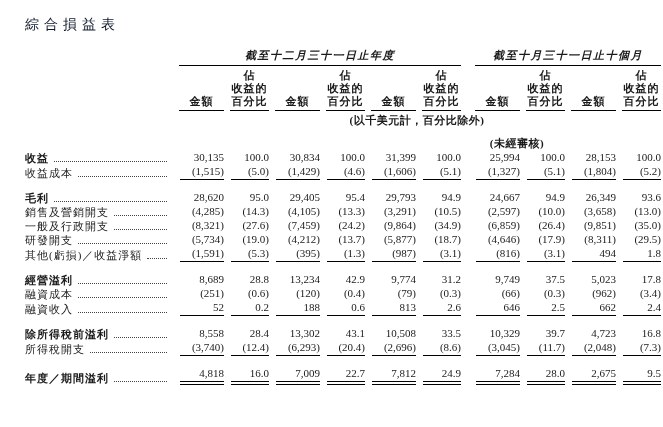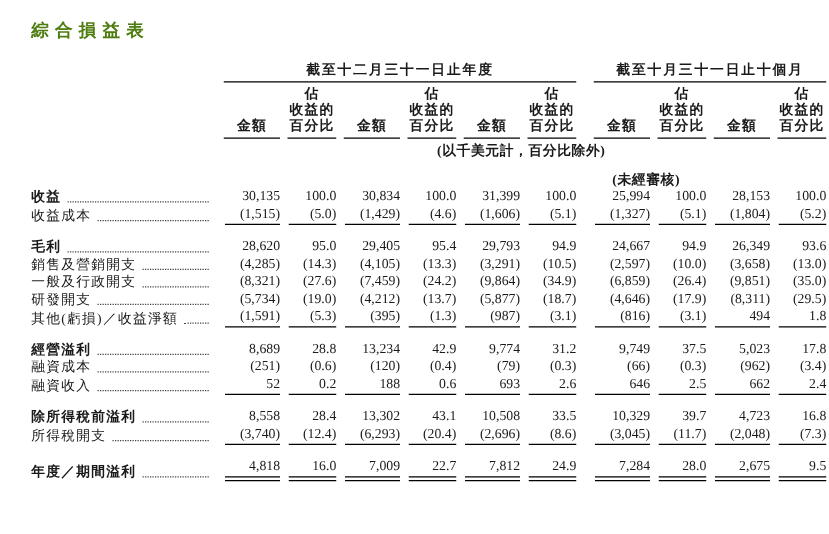--- a/index.html
+++ b/index.html
@@ -4,34 +4,34 @@
 <style>
   html,body{margin:0;padding:0;background:#fff;}
   body{
     width:663px;height:427px;overflow:hidden;
     color:#1a1a1a;
     font-family:"Liberation Serif","DejaVu Serif",serif;
     -webkit-font-smoothing:antialiased;
   }
   .page{padding:16px 6px 0 25px;}
   .title{
-    font-size:14px;font-weight:bold;letter-spacing:5px;
-    margin:0 0 14px 0;color:#4d7c0f;
+    font-size:14px;font-weight:normal;letter-spacing:5px;
+    margin:0 0 14px 0;color:#0f172a;
   }
   table.fin{
     border-collapse:collapse;table-layout:fixed;
     width:632px;font-size:11px;
   }
   col.c-label{width:148px;}
   col.c-amt{width:51px;}
   col.c-pct{width:45px;}
   col.c-gap{width:8px;}
   th,td{padding:0;margin:0;font-weight:normal;vertical-align:bottom;}
   th{font-weight:bold;}
-  .cn{letter-spacing:1.5px;}
+  .cn{letter-spacing:1.5px;font-style:italic;}
   
   .hline{border-bottom:1.5px solid #000;padding:0 0 2px 0;text-align:center;}
   th.grp{padding:0 0 0 6px;font-size:11px;}
   th.yr{padding:4px 0 0 6px;font-size:11px;}
   th.sub{padding:3px 0 0 6px;}
   th.sub .hline{min-height:13px;}
   .pct-lines span{display:block;text-align:center;line-height:13px;letter-spacing:1px;}
   .amt-word{display:block;text-align:center;line-height:13px;letter-spacing:1px;}
   .note-row td, .note-row th{font-size:11px;padding-top:2px;}
   .unaud{text-align:center;font-weight:bold;letter-spacing:0.5px;white-space:nowrap;}
@@ -526,21 +526,21 @@
           <td class="num">
             <span class="val">0.2</span>
           </td>
           <td class="num">
             <span class="val">188</span>
           </td>
           <td class="num">
             <span class="val">0.6</span>
           </td>
           <td class="num">
-            <span class="val">693</span>
+            <span class="val">813</span>
           </td>
           <td class="num">
             <span class="val">2.6</span>
           </td>
           <td></td>
           <td class="num">
             <span class="val">646</span>
           </td>
           <td class="num">
             <span class="val">2.5</span>

